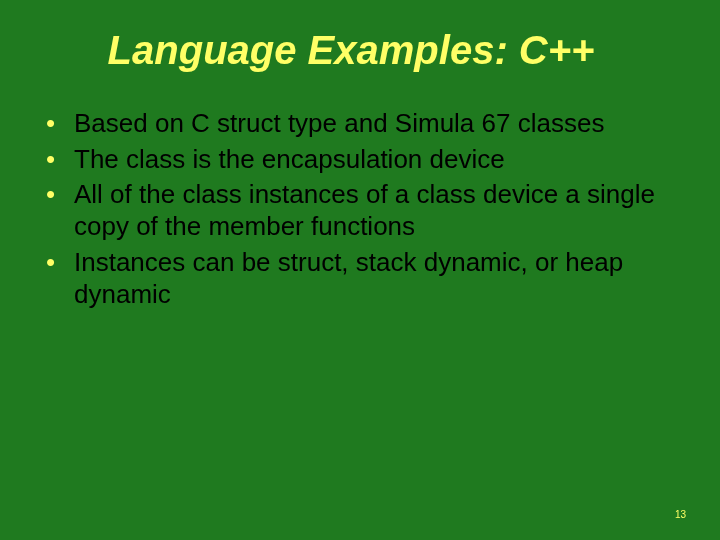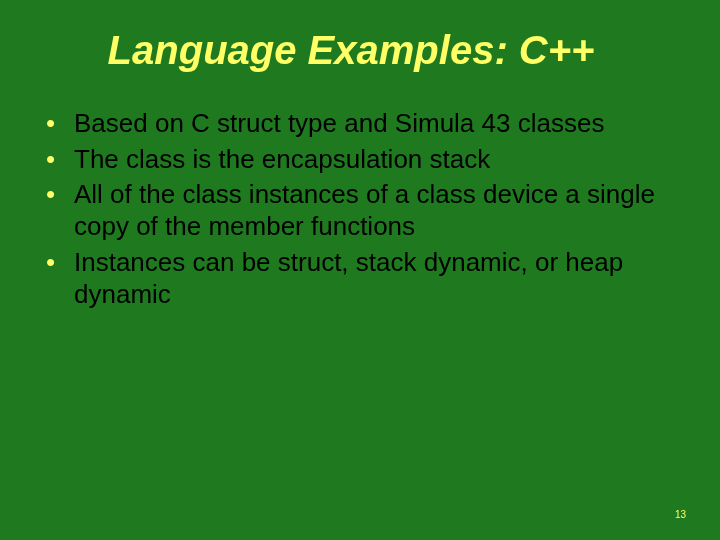--- a/index.html
+++ b/index.html
@@ -54,19 +54,19 @@
     font-size: 10px;
     font-family: Arial, sans-serif;
   }
 </style>
 </head>
 <body>
 
 <div class="slide">
   <h1 class="title">Language Examples: C++</h1>
   <ul class="bullets">
-    <li>Based on C struct type and Simula 43 classes</li>
-    <li>The class is the encapsulation stack</li>
+    <li>Based on C struct type and Simula 67 classes</li>
+    <li>The class is the encapsulation device</li>
     <li>All of the class instances of a class device a single copy of the member functions</li>
     <li>Instances can be struct, stack dynamic, or heap dynamic</li>
   </ul>
   <div class="pagenum">13</div>
 </div>
 
 </body></html>

